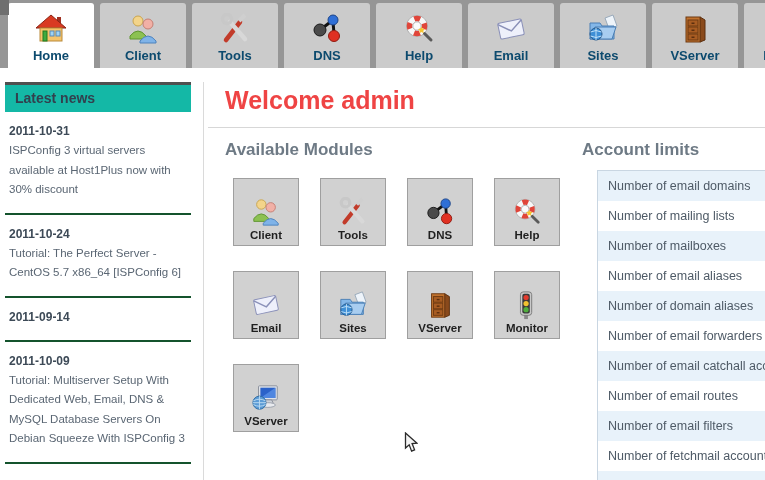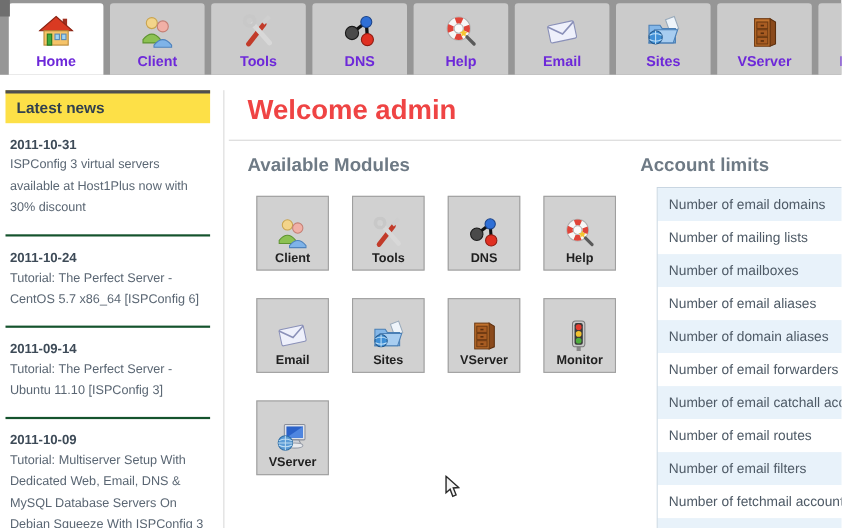--- a/index.html
+++ b/index.html
@@ -16,25 +16,25 @@
   .strip-corner{position:absolute;left:0;top:0;width:9px;height:15px;background:#6f6f6f;}
   .tab{
     width:86px;flex:0 0 86px;height:65px;background:#cbcbcb;
     border-radius:3px 3px 0 0;display:flex;flex-direction:column;
     align-items:center;justify-content:flex-end;padding-bottom:5px;
     box-sizing:border-box;cursor:pointer;
   }
   .tab.active{background:#ffffff;}
   .tabicon{width:32px;height:32px;margin-bottom:3px;}
   .tabicon svg{width:32px;height:32px;display:block;}
-  .tablabel{font-size:13px;font-weight:bold;color:#6d28d9;white-space:nowrap;}
+  .tablabel{font-size:13px;font-weight:bold;color:#0c4a6e;white-space:nowrap;}
   
   .sidebar{position:absolute;left:5px;top:82px;width:186px;}
   .sidebar-header{
-    border-top:3px solid #4f4f4f;background:#fde047;color:#32404e;
+    border-top:3px solid #4f4f4f;background:#14b8a6;color:#32404e;
     font-weight:bold;font-size:14px;padding:5px 10px 6px;box-sizing:border-box;
   }
   .news-item{padding:12px 6px 13px 4px;border-bottom:2px solid #14532d;}
   .news-date{font-weight:bold;font-size:12px;color:#3d4a57;margin-bottom:3px;}
   .news-text{font-size:11.5px;line-height:1.7;color:#5a6673;cursor:pointer;}
   .vdivider{position:absolute;left:203px;top:82px;height:398px;width:1px;background:#dadada;}
   
   .welcome{position:absolute;left:225px;top:86px;font-size:25px;font-weight:bold;color:#ef4444;}
   .main-rule{position:absolute;left:208px;top:127px;width:557px;height:1px;background:#d7d7d7;}
   .section-title{position:absolute;font-size:17px;font-weight:bold;color:#6e7a85;}
@@ -179,21 +179,20 @@
   <div class="news-item">
     <div class="news-date">2011-10-31</div>
     <div class="news-text">ISPConfig 3 virtual servers available at Host1Plus now with 30% discount</div>
   </div>
   <div class="news-item">
     <div class="news-date">2011-10-24</div>
     <div class="news-text">Tutorial: The Perfect Server - CentOS 5.7 x86_64 [ISPConfig 6]</div>
   </div>
   <div class="news-item">
     <div class="news-date">2011-09-14</div>
-    <div class="news-text">Tutorial: The Perfect Server - Ubuntu 11.10 [ISPConfig 3]</div>
   </div>
   <div class="news-item">
     <div class="news-date">2011-10-09</div>
     <div class="news-text">Tutorial: Multiserver Setup With Dedicated Web, Email, DNS &amp; MySQL Database Servers On Debian Squeeze With ISPConfig 3</div>
   </div>
 
 </div>
 <div class="vdivider"></div>
 
 <div class="welcome">Welcome admin</div>

